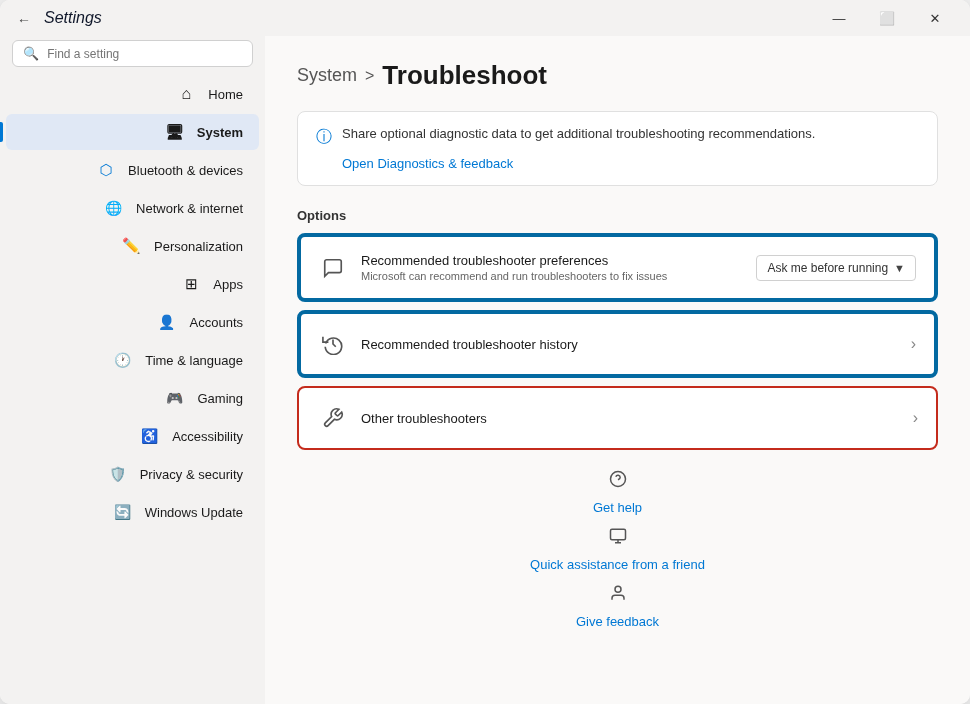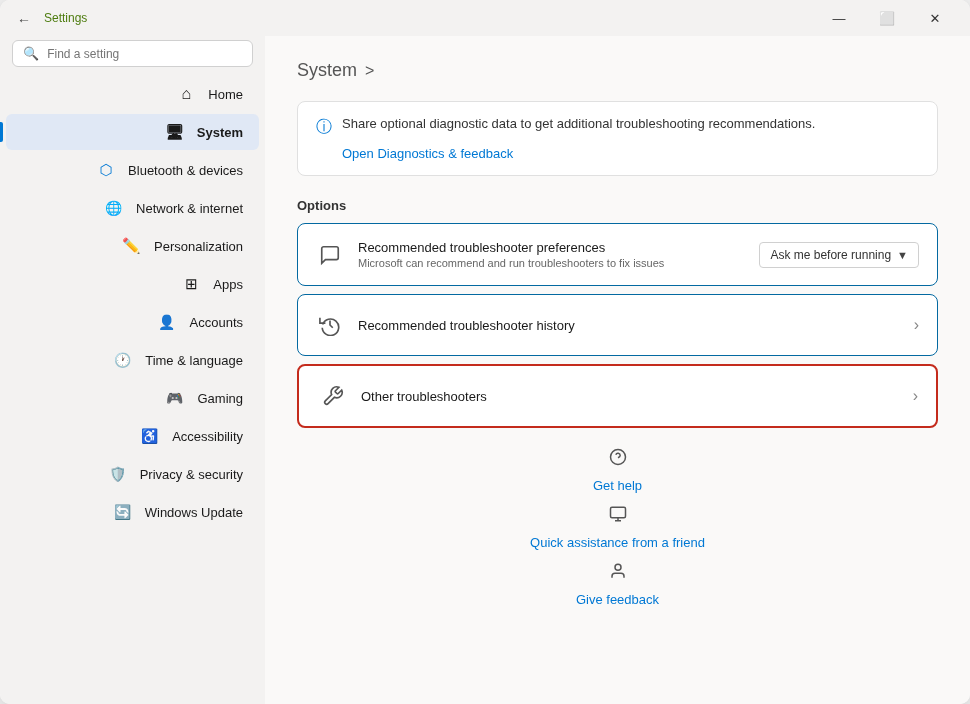--- a/index.html
+++ b/index.html
@@ -43,22 +43,23 @@
       height: 24px;
       display: flex;
       align-items: center;
       justify-content: center;
       border-radius: 4px;
       cursor: pointer;
       color: #444;
       font-size: 14px;
     }
     .title-bar-title {
-      font-size: 12px;
-      color: #4d7c0f;
+      font-size: 16px;
+      color: #0f172a;
+      font-style: italic;
     }
     .title-bar-controls {
       display: flex;
       gap: 2px;
     }
     .title-bar-btn {
       width: 46px;
       height: 32px;
       display: flex;
       align-items: center;
@@ -253,21 +254,21 @@
     
     .options-label {
       font-size: 13px;
       font-weight: 600;
       color: #333;
       margin-bottom: 10px;
     }
 
     .option-card {
       background: white;
-      border: 1px solid #0369a1;
+      border: 4px solid #0369a1;
       border-radius: 8px;
       margin-bottom: 8px;
       display: flex;
       align-items: center;
       padding: 16px 18px;
       cursor: pointer;
       transition: background 0.15s;
     }
     .option-card.highlighted {
       border: 2px solid #c42b1c;
@@ -427,20 +428,21 @@
         <span class="nav-icon" style="font-size:14px;">🔄</span>
         <span>Windows Update</span>
       </div>
     </div>
 
     <div class="content">
 
       <div class="breadcrumb">
         <span class="breadcrumb-system">System</span>
         <span class="breadcrumb-separator">&gt;</span>
+        <span class="breadcrumb-current">Troubleshoot</span>
       </div>
 
       <div class="info-banner">
         <div class="info-banner-row">
           <span class="info-icon">ⓘ</span>
           <span class="info-text">Share optional diagnostic data to get additional troubleshooting recommendations.</span>
         </div>
         <a class="info-link">Open Diagnostics &amp; feedback</a>
       </div>
 

